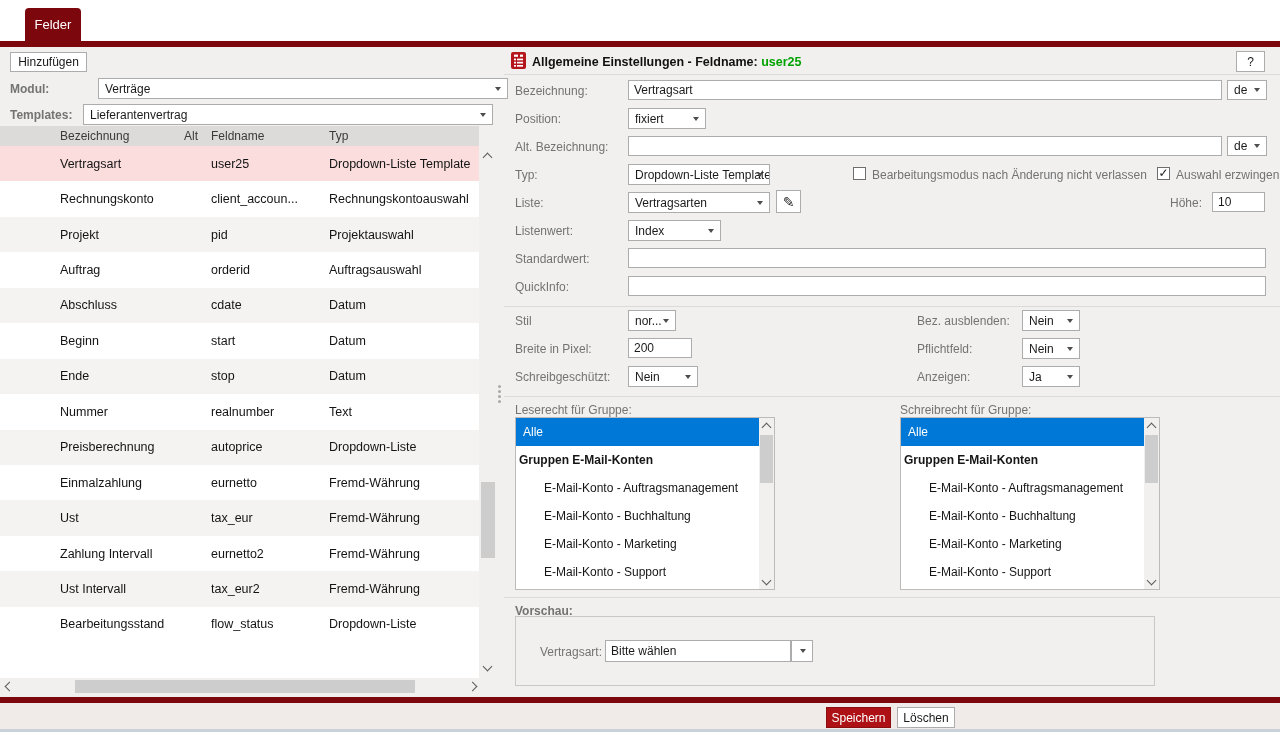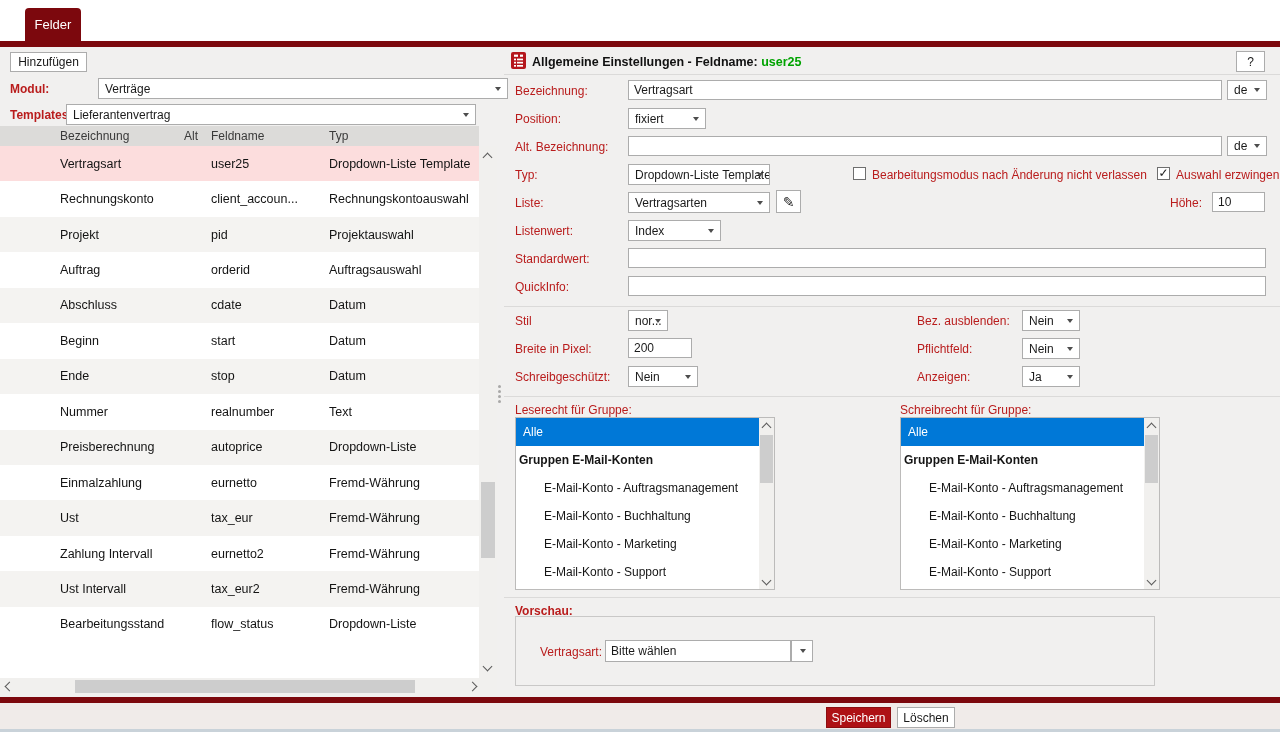--- a/index.html
+++ b/index.html
@@ -1,20 +1,20 @@
 <!DOCTYPE html>
 <html><head>
 <meta charset="utf-8">
 <style>
   html,body{margin:0;padding:0;}
   body{font-family:"Liberation Sans",sans-serif;}
   #app{position:relative;width:1280px;height:732px;background:#ffffff;overflow:hidden;}
 
   .abs{position:absolute;box-sizing:border-box;}
-  .lbl{position:absolute;font-size:12px;color:#b91c1c;white-space:nowrap;box-sizing:border-box;}
+  .lbl{position:absolute;font-size:12px;color:#737373;white-space:nowrap;box-sizing:border-box;}
   .b{font-weight:bold;}
 
   
   .tab{position:absolute;left:25px;top:8px;width:56px;height:33px;background:#7c080d;border-radius:4px 4px 0 0;
        color:#fff;font-size:13px;display:flex;align-items:center;justify-content:center;box-sizing:border-box;}
   .redbar{position:absolute;left:0;width:1280px;height:6px;background:#7c080d;}
 
   .mainbg{position:absolute;left:0;top:47px;width:1280px;height:650px;background:#f1f0ef;}
 
   
@@ -88,21 +88,21 @@
   <div class="btn" style="left:10px;top:52px;width:77px;height:20px;">
     <span>Hinzufügen</span>
   </div>
 
   <div class="lbl b" style="left:10px;top:82px;">Modul:</div>
   <div class="sel" style="left:98px;top:78px;width:410px;height:21px;">
     <span>Verträge</span>
   </div>
 
   <div class="lbl b" style="left:10px;top:108px;">Templates:</div>
-  <div class="sel" style="left:66px;top:104px;width:410px;height:21px;">
+  <div class="sel" style="left:83px;top:104px;width:410px;height:21px;">
     <span>Lieferantenvertrag</span>
   </div>
 
   <div class="thead">
     <div class="tc1">Bezeichnung</div>
     <div class="tc2">Alt</div>
     <div class="tc3">Feldname</div>
     <div class="tc4">Typ</div>
   </div>
   <div class="tbody">
@@ -290,21 +290,21 @@
 
   <div class="lbl" style="left:515px;top:252px;">Standardwert:</div>
   <input class="inp" style="left: 628px; top: 248px; width: 638px; height: 20px;" value="">
 
   <div class="lbl" style="left:515px;top:280px;">QuickInfo:</div>
   <input class="inp" style="left: 628px; top: 276px; width: 638px; height: 20px;" value="">
 
   <div class="hline" style="left:504px;top:306px;width:776px;"></div>
 
   <div class="lbl" style="left:515px;top:314px;">Stil</div>
-  <div class="sel" style="left:628px;top:310px;width:40px;height:21px;">
+  <div class="sel" style="left:628px;top:310px;width:48px;height:21px;">
     <span>nor...</span>
   </div>
   <div class="lbl" style="left:917px;top:314px;">Bez. ausblenden:</div>
   <div class="sel" style="left:1022px;top:310px;width:58px;height:21px;">
     <span>Nein</span>
   </div>
 
   <div class="lbl" style="left:515px;top:342px;">Breite in Pixel:</div>
   <input class="inp" style="left: 628px; top: 338px; width: 64px; height: 20px;" value="200">
   <div class="lbl" style="left:917px;top:342px;">Pflichtfeld:</div>

